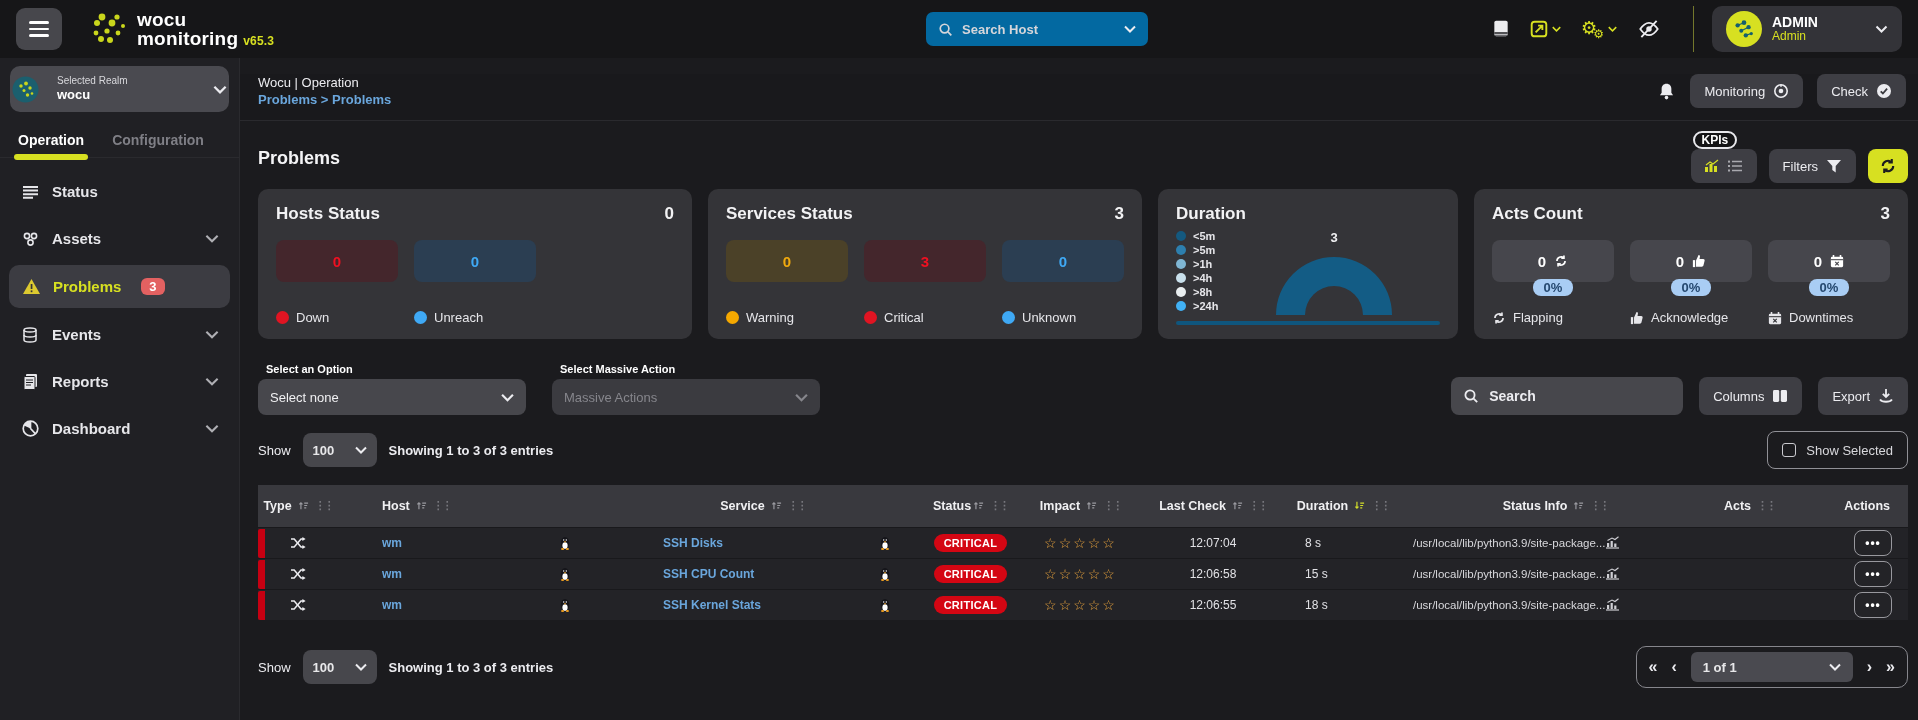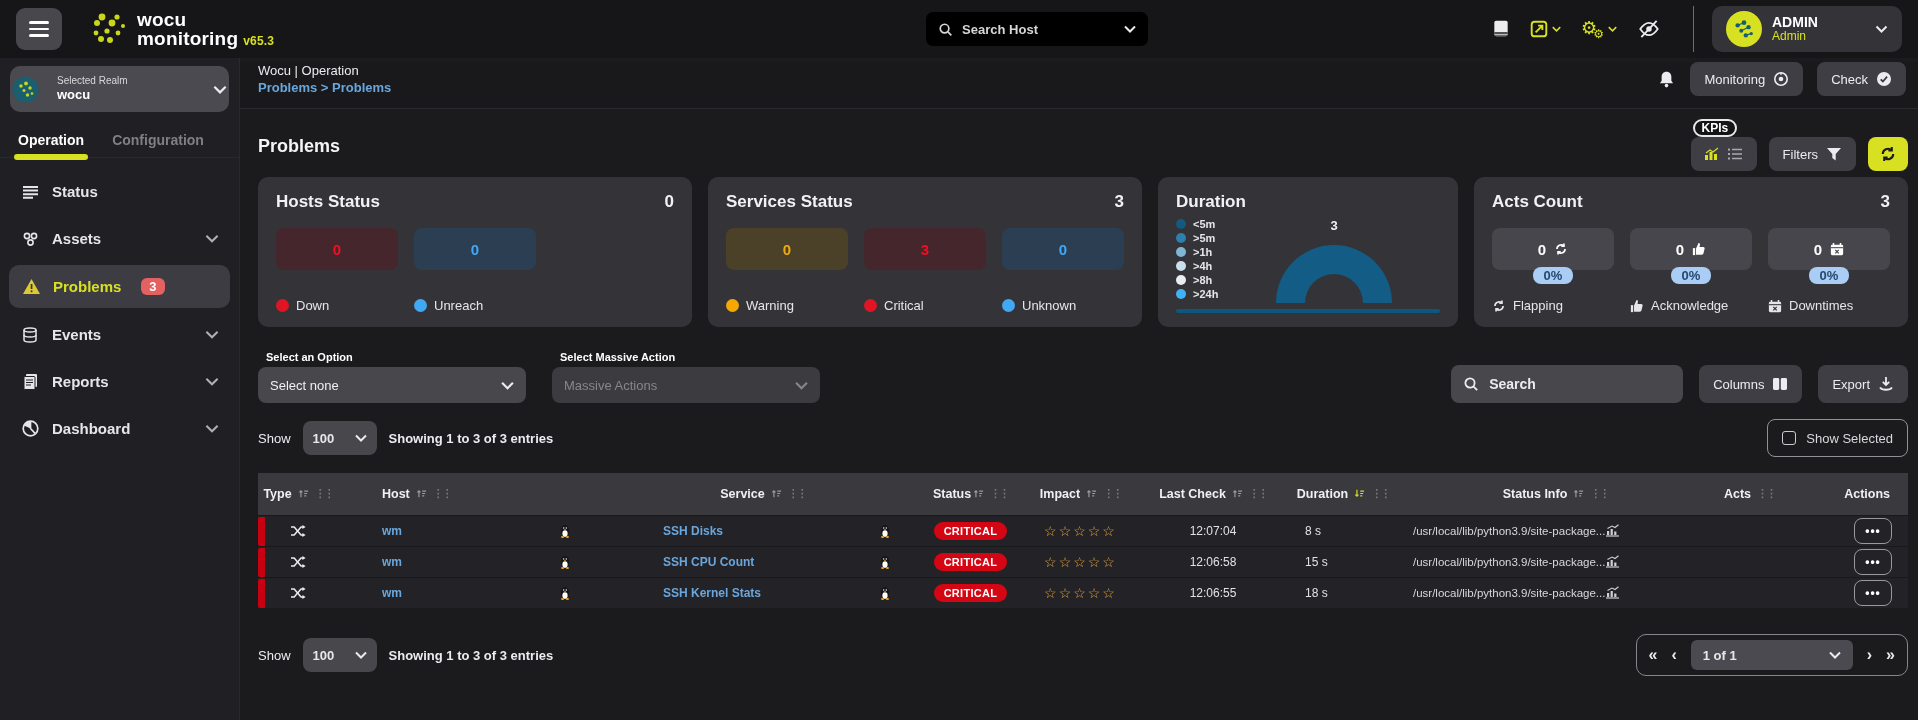--- a/index.html
+++ b/index.html
@@ -6,21 +6,21 @@
   html,body{width:1918px;height:720px;overflow:hidden}
   body{background:#1b1b1e;font-family:"Liberation Sans",sans-serif;color:#e8e8ea;font-size:13px}
   svg{display:block}
   
   .topbar{height:58px;background:#161618;display:flex;align-items:center;padding:0 16px;gap:14px}
   .hamburger{width:46px;height:42px;background:#47474c;border-radius:9px;display:flex;flex-direction:column;justify-content:center;align-items:center;gap:4px;cursor:pointer}
   .hamburger i{width:20px;height:2.5px;background:#fff;border-radius:2px}
   .logo{display:flex;align-items:center;gap:9px;margin-left:16px}
   .logo-text{line-height:1.02;font-weight:bold;font-size:19px;color:#fff;letter-spacing:.2px}
   .ver{color:#d7e021;font-size:12px;font-weight:bold;margin-left:5px}
-  .search-host{margin-left:auto;margin-right:330px;width:222px;height:34px;background:#000000;border-radius:7px;display:flex;align-items:center;gap:9px;padding:0 12px;color:#d6d6da;font-weight:bold}
+  .search-host{margin-left:auto;margin-right:330px;width:222px;height:34px;background:#0369a1;border-radius:7px;display:flex;align-items:center;gap:9px;padding:0 12px;color:#d6d6da;font-weight:bold}
   .top-icons{display:flex;align-items:center;gap:20px;margin-right:14px}
   .icn-grp{display:flex;align-items:center;gap:4px}
   .gear{color:#d7e021;font-size:18px;line-height:1}
   .gear small{font-size:12px;vertical-align:-4px;margin-left:-4px}
   .vdiv{width:1px;height:46px;background:#74782c;margin:0 4px}
   .admin{display:flex;align-items:center;gap:10px;background:#333338;border-radius:10px;height:46px;padding:0 14px;min-width:190px}
   .avatar{width:36px;height:36px;border-radius:50%;background:#d7e021;display:flex;align-items:center;justify-content:center}
   .admin-name{font-weight:bold;font-size:14px;color:#fff;line-height:1.15}
   .admin-role{font-size:12px;color:#d7e021;line-height:1.15}
   .admin .chev{margin-left:auto}
@@ -35,21 +35,21 @@
   .tab.active{color:#fff;position:relative}
   .tab.active::after{content:"";position:absolute;left:-4px;right:-4px;bottom:-3px;height:6px;background:#d7e021;border-radius:4px}
   .menu{padding:10px 0;display:flex;flex-direction:column}
   .mitem{display:flex;align-items:center;gap:12px;padding:15px 20px;font-size:15px;font-weight:bold;color:#e6e6ea;cursor:pointer}
   .mitem .chev{margin-left:auto;opacity:.85}
   .mitem.active{background:#3c3c42;border-radius:10px;margin:3px 9px;padding:13px 12px;color:#d7e021}
   .mbadge{background:#e36161;color:#fff;border-radius:6px;padding:1px 8px;font-size:13px;margin-left:8px}
   .micon{width:20px;display:flex;justify-content:center}
   
   .main{flex:1;display:flex;flex-direction:column;padding:0 10px 0 18px;min-width:0}
-  .crumbbar{display:flex;justify-content:space-between;align-items:center;height:47px;border-bottom:1px solid #2a2a2e;margin:4px -10px 0 -18px;padding:0 12px 12px 18px;background:#19191c}
+  .crumbbar{display:flex;justify-content:space-between;align-items:center;height:47px;border-bottom:1px solid #2a2a2e;margin:16px -10px 0 -18px;padding:0 12px 12px 18px;background:#19191c}
   .crumb-l1{font-size:13px;color:#ececf0}
   .crumb-l2{font-size:13px;font-weight:bold;color:#6aa6dc;margin-top:2px}
   .crumb-r{display:flex;align-items:center;gap:14px}
   .btn{background:#3e3e44;border-radius:8px;height:34px;display:flex;align-items:center;gap:8px;padding:0 14px;font-size:13px;color:#ececf0;cursor:pointer;border:none}
   .pagehead{display:flex;justify-content:space-between;align-items:center;padding:12px 0 4px}
   .ptitle{font-size:18px;font-weight:bold;color:#f4f4f6}
   .ph-right{display:flex;align-items:flex-end;gap:12px}
   .kpiwrap{position:relative;padding-top:16px}
   .kpibadge{position:absolute;top:-2px;left:2px;border:2px solid #e8e8ec;border-radius:10px;background:#141416;padding:0 7px;font-weight:bold;font-size:12px;color:#fff}
   .kpibtn{width:66px;justify-content:center}

